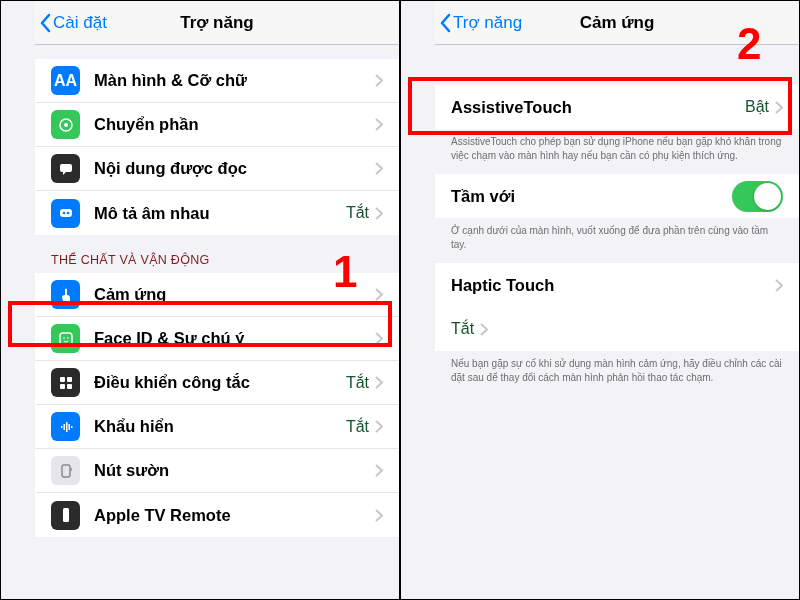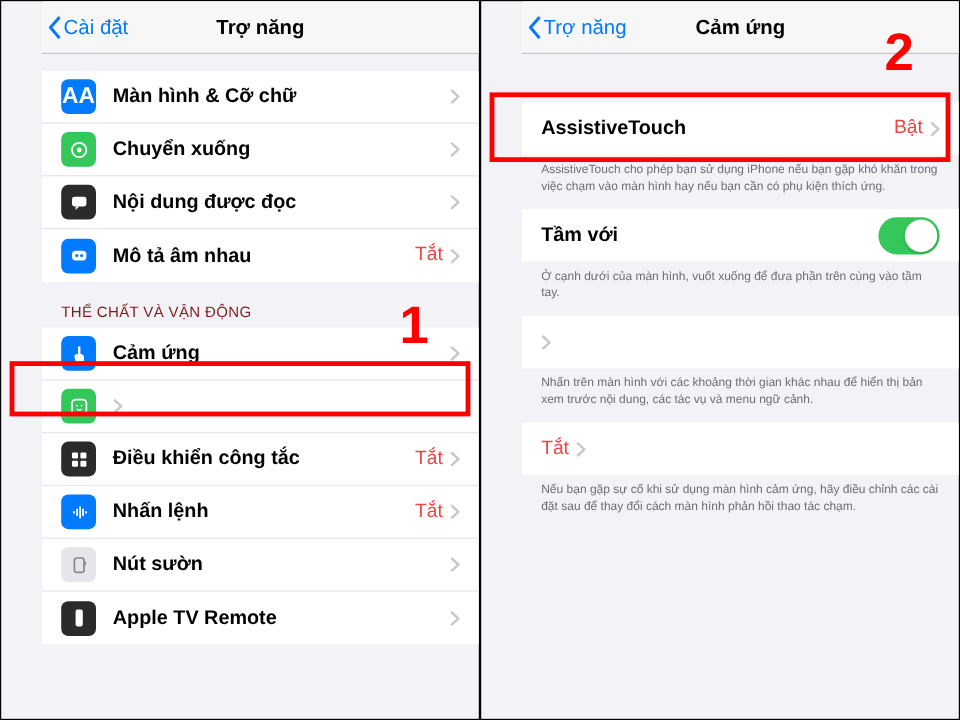--- a/index.html
+++ b/index.html
@@ -67,37 +67,37 @@
   .icon {
     width: 29px;
     height: 29px;
     border-radius: 6px;
     margin-right: 14px;
     display: flex;
     align-items: center;
     justify-content: center;
     flex-shrink: 0;
     color: #fff;
-    font-size: 19px;
+    font-size: 16px;
     font-weight: 600;
   }
   .row-label {
     flex: 1;
     font-size: 16.5px;
     color: #000;
     font-weight: bold;
   }
   .row-trailing {
     display: flex;
     align-items: center;
     color: #c7c7cc;
   }
   .row-value {
     font-size: 16px;
-    color: #ef4444;
+    color: #14532d;
     margin-right: 6px;
   }
   .chevron {
     width: 8px;
     height: 13px;
   }
   .chevron path { stroke: #c7c7cc; stroke-width: 2; fill: none; }
   .footer {
     font-size: 10px;
     color: #6d6d72;
@@ -165,21 +165,21 @@
           </svg>
       </div>
     </div>
     <div class="row">
       <div class="icon" style="background:#34c759">
         <svg width="18" height="18" viewBox="0 0 18 18">
             <circle cx="9" cy="9" r="6" fill="none" stroke="#fff" stroke-width="1.5"></circle>
             <circle cx="9" cy="9" r="2" fill="#fff"></circle>
           </svg>
       </div>
-      <div class="row-label">Chuyển xuống</div>
+      <div class="row-label">Chuyển phần</div>
       <div class="row-trailing">
         <svg class="chevron" viewBox="0 0 8 13">
             <path d="M1 1 L7 6.5 L1 12"></path>
           </svg>
       </div>
     </div>
     <div class="row">
       <div class="icon" style="background:#2b2b2b">
         <svg width="18" height="18" viewBox="0 0 18 18">
             <rect x="3" y="4" width="12" height="8" rx="2" fill="#fff"></rect>
@@ -229,20 +229,21 @@
     </div>
     <div class="row">
       <div class="icon" style="background:#34c759">
         <svg width="18" height="18" viewBox="0 0 18 18">
             <rect x="3" y="3" width="12" height="12" rx="3" fill="none" stroke="#fff" stroke-width="1.5"></rect>
             <circle cx="7" cy="8" r="0.8" fill="#fff"></circle>
             <circle cx="11" cy="8" r="0.8" fill="#fff"></circle>
             <path d="M7 11 Q9 12.5 11 11" stroke="#fff" stroke-width="1.2" fill="none"></path>
           </svg>
       </div>
+      <div class="row-label">Face ID &amp; Sự chú ý</div>
       <div class="row-trailing">
         <svg class="chevron" viewBox="0 0 8 13">
             <path d="M1 1 L7 6.5 L1 12"></path>
           </svg>
       </div>
     </div>
     <div class="row">
       <div class="icon" style="background:#2b2b2b">
         <svg width="18" height="18" viewBox="0 0 18 18">
             <rect x="3" y="3" width="5" height="5" rx="1" fill="#fff"></rect>
@@ -262,21 +263,21 @@
     <div class="row">
       <div class="icon" style="background:#007aff">
         <svg width="18" height="18" viewBox="0 0 18 18">
             <rect x="4" y="8" width="1.5" height="2" fill="#fff"></rect>
             <rect x="6.5" y="6" width="1.5" height="6" fill="#fff"></rect>
             <rect x="9" y="4" width="1.5" height="10" fill="#fff"></rect>
             <rect x="11.5" y="6" width="1.5" height="6" fill="#fff"></rect>
             <rect x="14" y="8" width="1.5" height="2" fill="#fff"></rect>
           </svg>
       </div>
-      <div class="row-label">Nhấn lệnh</div>
+      <div class="row-label">Khẩu hiển</div>
       <div class="row-trailing">
         <span class="row-value">Tắt</span>
         <svg class="chevron" viewBox="0 0 8 13">
             <path d="M1 1 L7 6.5 L1 12"></path>
           </svg>
       </div>
     </div>
     <div class="row">
       <div class="icon" style="background:#e5e5ea">
         <svg width="18" height="18" viewBox="0 0 18 18">
@@ -341,28 +342,28 @@
       <div class="row-label">Tầm với</div>
       <div class="row-trailing">
         <div class="toggle"></div>
       </div>
     </div>
   </div>
   <div class="footer">Ở cạnh dưới của màn hình, vuốt xuống để đưa phần trên cùng vào tầm tay.</div>
 
   <div class="group noicon">
     <div class="row">
-      <div class="row-trailing">
-        <svg class="chevron" viewBox="0 0 8 13">
-            <path d="M1 1 L7 6.5 L1 12"></path>
-          </svg>
-      </div>
-    </div>
-  </div>
-  <div class="footer">Nhấn trên màn hình với các khoảng thời gian khác nhau để hiển thị bản xem trước nội dung, các tác vụ và menu ngữ cảnh.</div>
+      <div class="row-label">Haptic Touch</div>
+      <div class="row-trailing">
+        <svg class="chevron" viewBox="0 0 8 13">
+            <path d="M1 1 L7 6.5 L1 12"></path>
+          </svg>
+      </div>
+    </div>
+  </div>
 
   <div class="group noicon">
     <div class="row">
       <div class="row-trailing">
         <span class="row-value">Tắt</span>
         <svg class="chevron" viewBox="0 0 8 13">
             <path d="M1 1 L7 6.5 L1 12"></path>
           </svg>
       </div>
     </div>

